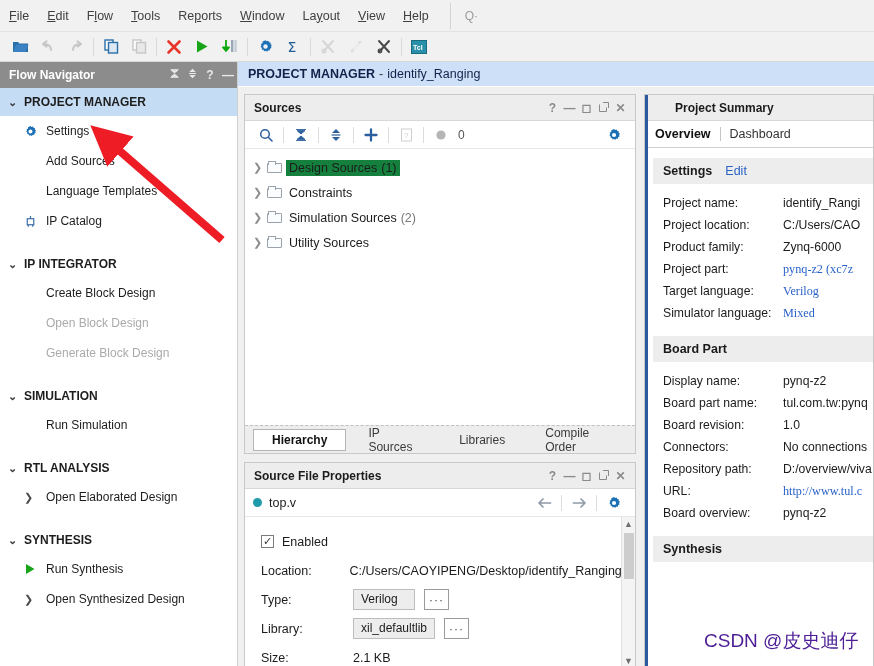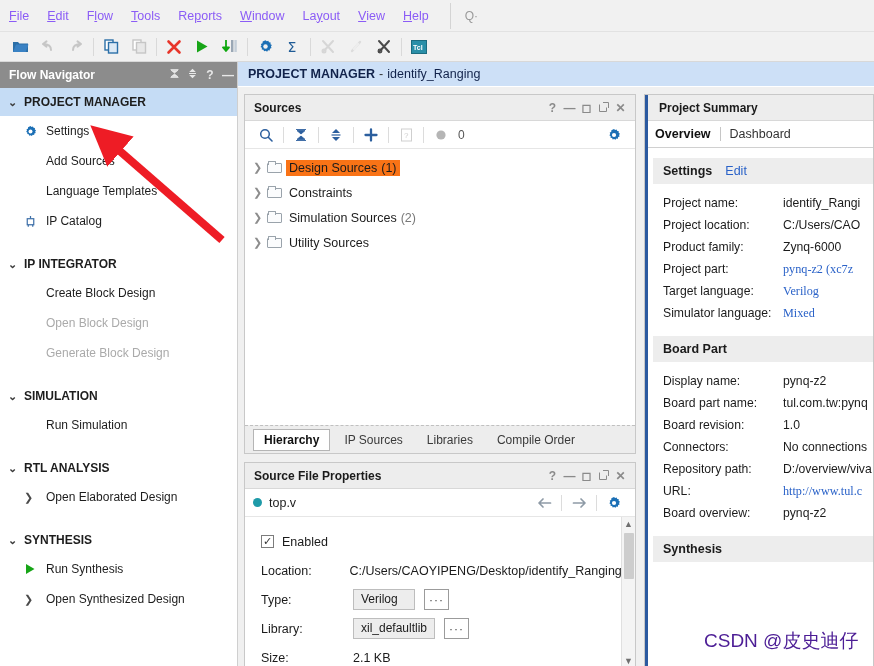--- a/index.html
+++ b/index.html
@@ -15,21 +15,21 @@
   #app { position: relative; width: 874px; height: 666px; overflow: hidden; background:#f0f0f0;}
 
   
   .menubar {
     position: absolute; left:0; top:0; width:874px; height:32px;
     background: #f1f1f1;
     display:flex; align-items:center;
     border-bottom: 1px solid #e2e2e2;
   }
   .menu-item {
-    padding: 4px 9px; font-size:12.5px; color:#8b5cf6; cursor:default;
+    padding: 4px 9px; font-size:12.5px; color:#404040; cursor:default;
     white-space:nowrap;
   }
   .menu-item u { text-decoration: underline; }
   .qa-wrap {
     margin-left: 12px; display:flex; align-items:center;
     border-left: 1px solid #d4d4d4; padding-left: 14px; height: 26px;
   }
   .qa-box {
     width: 180px; border:none; border-bottom:1px solid #c9c9c9;
     background: transparent; outline:none;
@@ -120,30 +120,30 @@
   }
   .folder i {
     position:absolute; left:0; top:2px; width:15px; height:10px;
     border:1px solid #9aa3ab; border-radius:1px; background:#fbfcfd; display:block;
   }
   .folder i:after{
     content:""; position:absolute; left:0px; top:-3px; width:6px; height:3px;
     border:1px solid #9aa3ab; border-bottom:none; border-radius:1px 1px 0 0; background:#fbfcfd;
   }
   .tree-lbl { color:#1b1b1b; }
-  .tree-lbl.sel { background:#f97316; padding:1px 3px; margin-left:-3px; }
+  .tree-lbl.sel { background:#15803d; padding:1px 3px; margin-left:-3px; }
   .tree-cnt { color:#787878; }
 
   .tabs-bottom {
     position:absolute; left:0; bottom:0; width:100%; height:28px;
     background:#ededed; border-top:1px dashed #c0c0c0;
     display:flex; align-items:center; padding-left:8px;
   }
   .btab {
-    font-size:12px; color:#3a3a3a; padding:3px 10px; margin-right:4px;
+    font-size:12px; color:#3a3a3a; padding:3px 18px; margin-right:4px;
   }
   .btab.active {
     background:#ffffff; border:1px solid #b5b5b5; font-weight:bold; color:#111;
   }
 
   
   .sfp-sub {
     height:28px; display:flex; align-items:center; background:#fff;
     border-bottom:1px solid #e6e6e6; padding:0 8px;
   }
@@ -609,21 +609,21 @@
           <div class="vscroll">
             <div class="arw">▲</div>
             <div class="thumb"></div>
             <div class="arw bot">▼</div>
           </div>
         </div>
       </div>
 
       <div class="panel" style="left:406px; top:6px; width:230px; height:574px; overflow:hidden;">
         <div class="leftbar"></div>
-        <div class="panel-title" style="padding-left:14px">
+        <div class="panel-title" style="padding-left:30px">
           <span>Project Summary</span>
         </div>
         <div class="ps-tabs">
           <span class="t1">Overview</span>
           <span class="vdiv"></span>
           <span class="t2">Dashboard</span>
         </div>
         <div class="ps-body">
           <div class="ps-card">
             <div class="ps-hdr">

